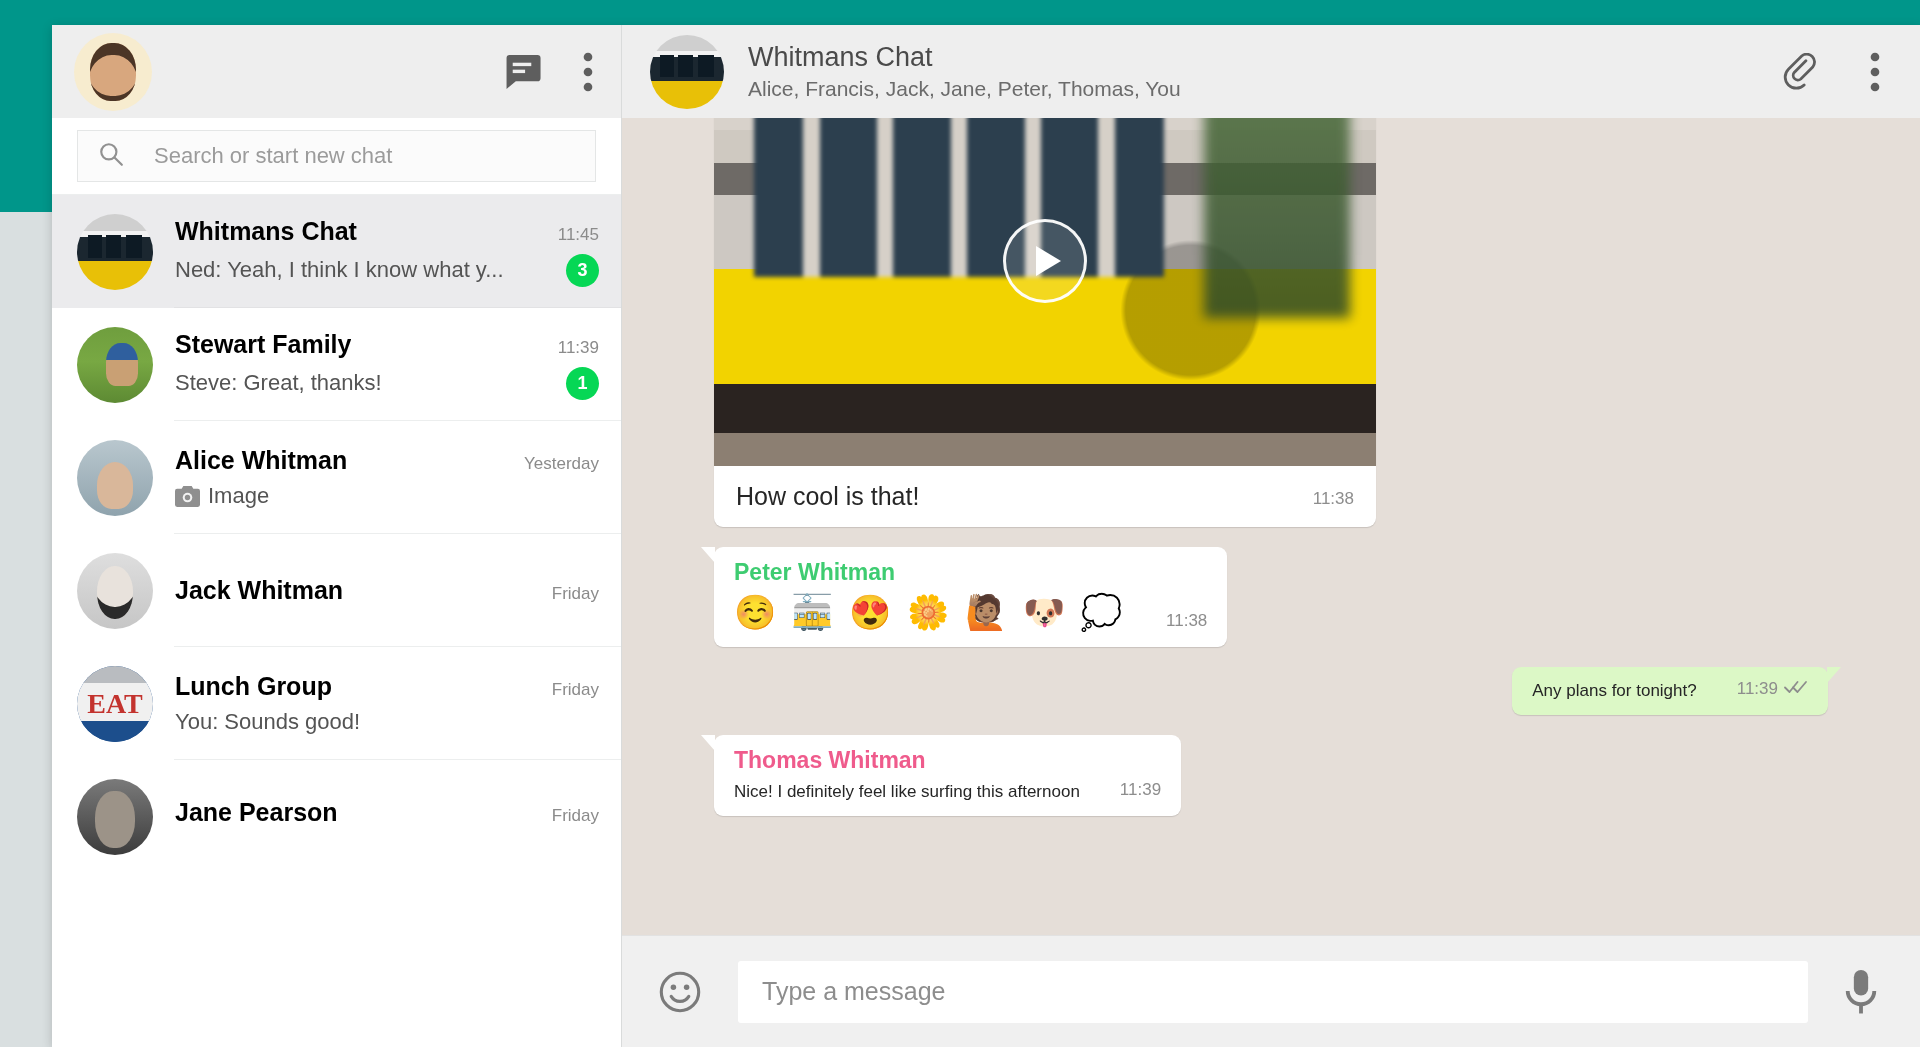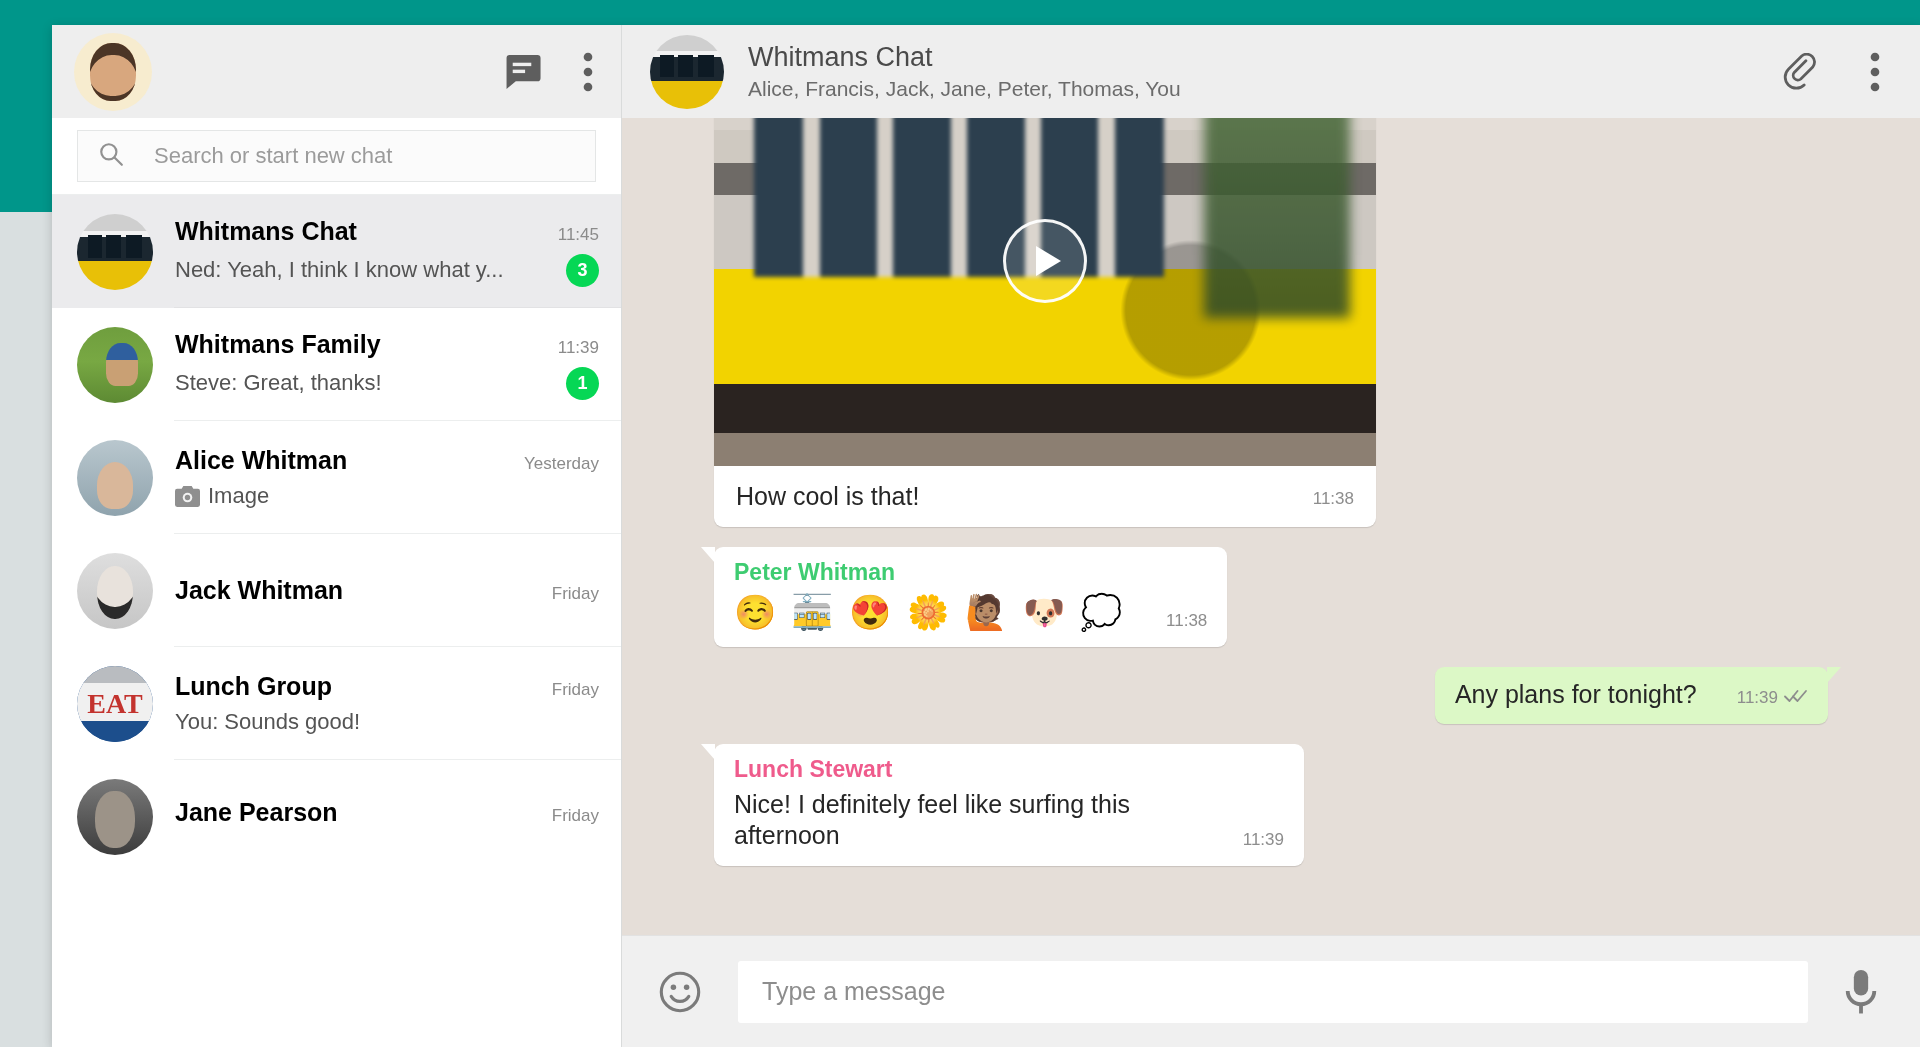--- a/index.html
+++ b/index.html
@@ -200,21 +200,21 @@
   .time-stamp {
     font-size: 17px; color: #8d8d8d;
     white-space: nowrap; margin-left: 22px;
     display: flex; align-items: center; gap: 6px;
     align-self: flex-end; padding-bottom: 2px; text-align: center;
   }
   .bubble-inner { padding: 12px 20px 14px 20px; }
   .sender-name {
     font-size: 23px; font-weight: bold; margin-bottom: 6px;
   }
-  .msg-text { font-size: 25px; color: #262626; line-height: 1.25; }
+  .msg-text { font-size: 17px; color: #262626; line-height: 1.25; }
   .emoji-line { font-size: 34px; line-height: 1.2; letter-spacing: 3px; }
   .text-with-time {
     display: flex; align-items: flex-end; gap: 18px;
   }
 
   
   .compose {
     height: 112px; background: #f0f0f0;
     display: flex; align-items: center;
     padding: 0 42px 0 36px; flex: 0 0 auto;
@@ -357,21 +357,21 @@
               <span class="badge">3</span>
             </div>
           </div>
           <div class="sep"></div>
         </div>
 
         <div class="chat-item">
           <div class="chat-avatar art-grass"></div>
           <div class="chat-body">
             <div class="chat-row1">
-              <span class="chat-title">Whitmans Family</span>
+              <span class="chat-title">Stewart Family</span>
               <span class="chat-time">11:39</span>
             </div>
             <div class="chat-row2">
               <span class="chat-preview">Steve: Great, thanks!</span>
               <span class="badge">1</span>
             </div>
           </div>
           <div class="sep"></div>
         </div>
 
@@ -505,21 +505,21 @@
                   </span>
                 </span>
               </div>
             </div>
           </div>
         </div>
 
         <div class="msg-row in">
           <div class="bubble in" style="max-width:590px;">
             <div class="bubble-inner">
-              <div class="sender-name" style="color:#ef5b8c">Lunch Stewart</div>
+              <div class="sender-name" style="color:#ef5b8c">Thomas Whitman</div>
               <div class="text-with-time" style="align-items:flex-end;">
                 <span class="msg-text">Nice! I definitely feel like surfing this afternoon</span>
                 <span class="time-stamp">11:39</span>
               </div>
             </div>
           </div>
         </div>
 
       </div>
 

